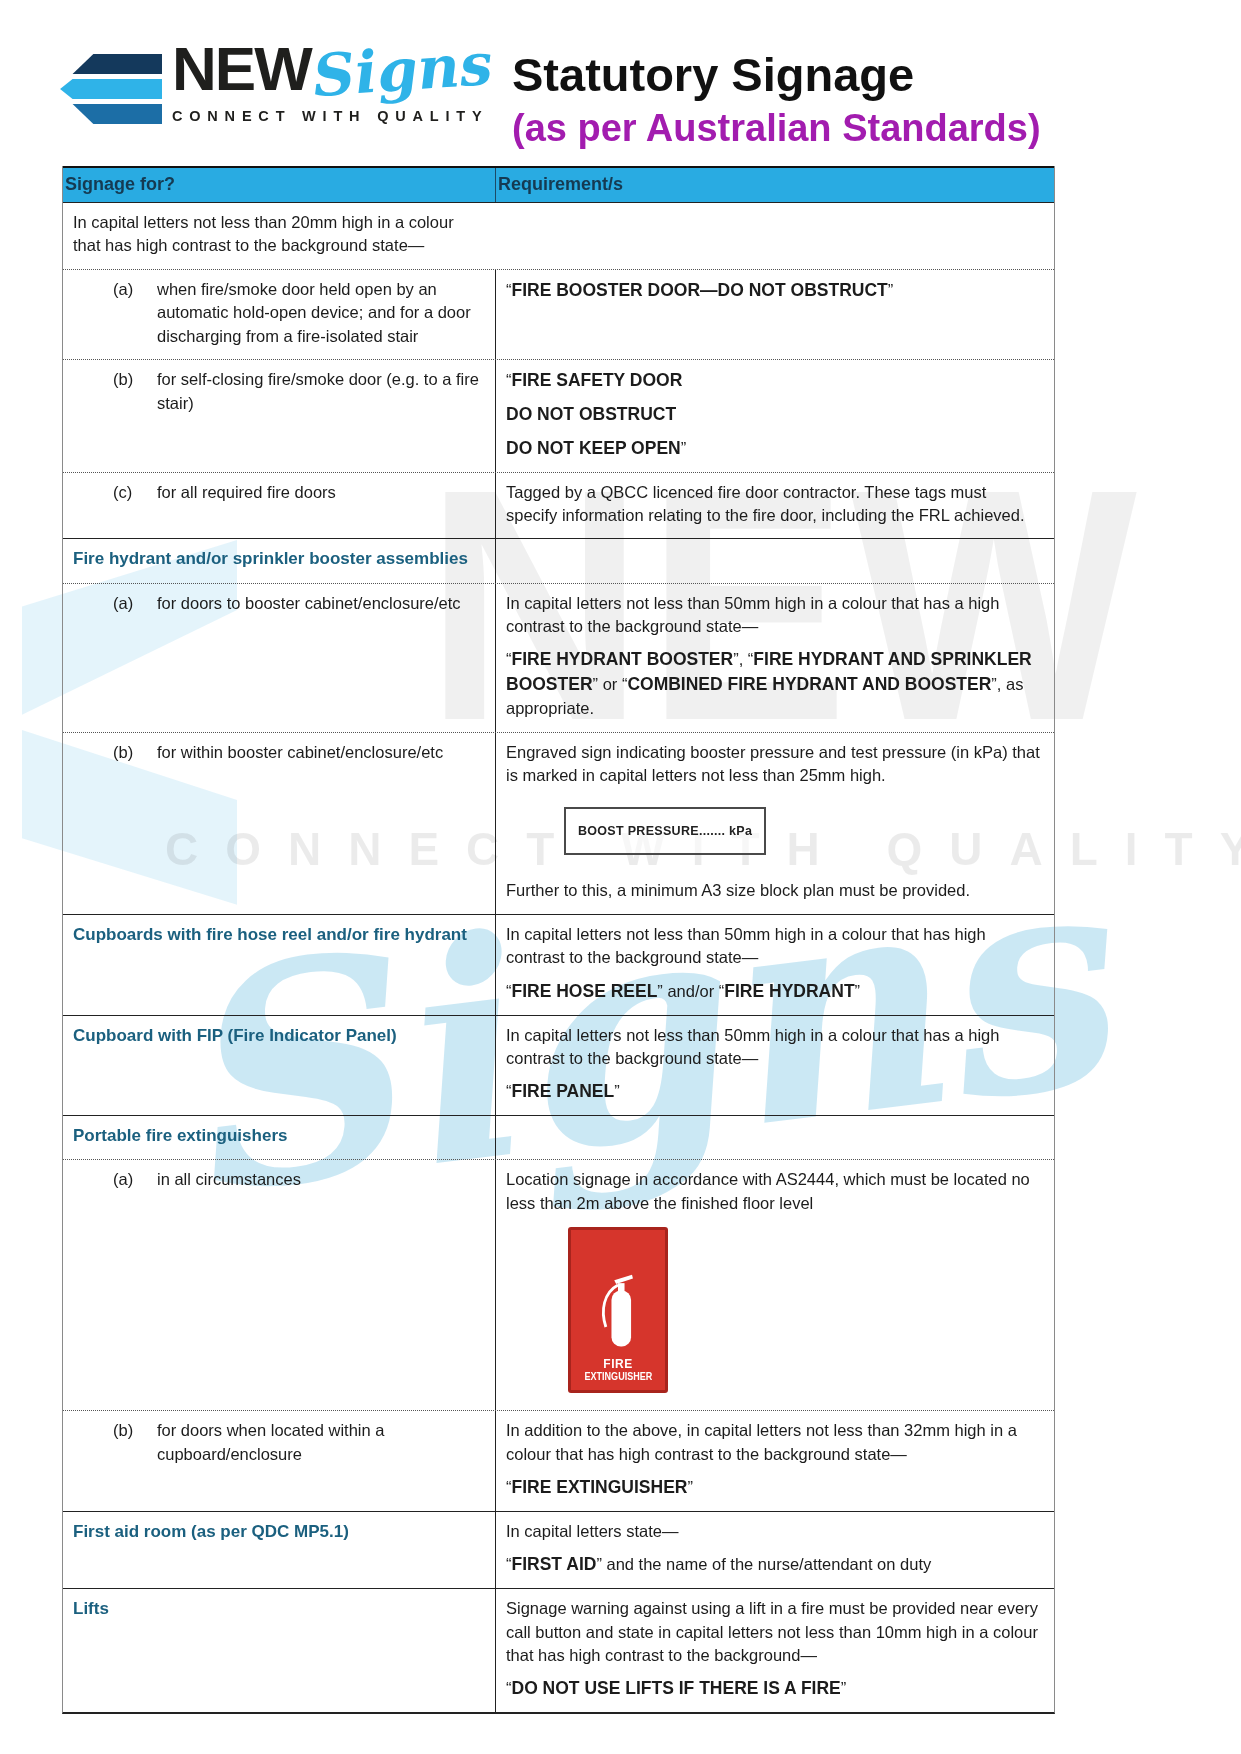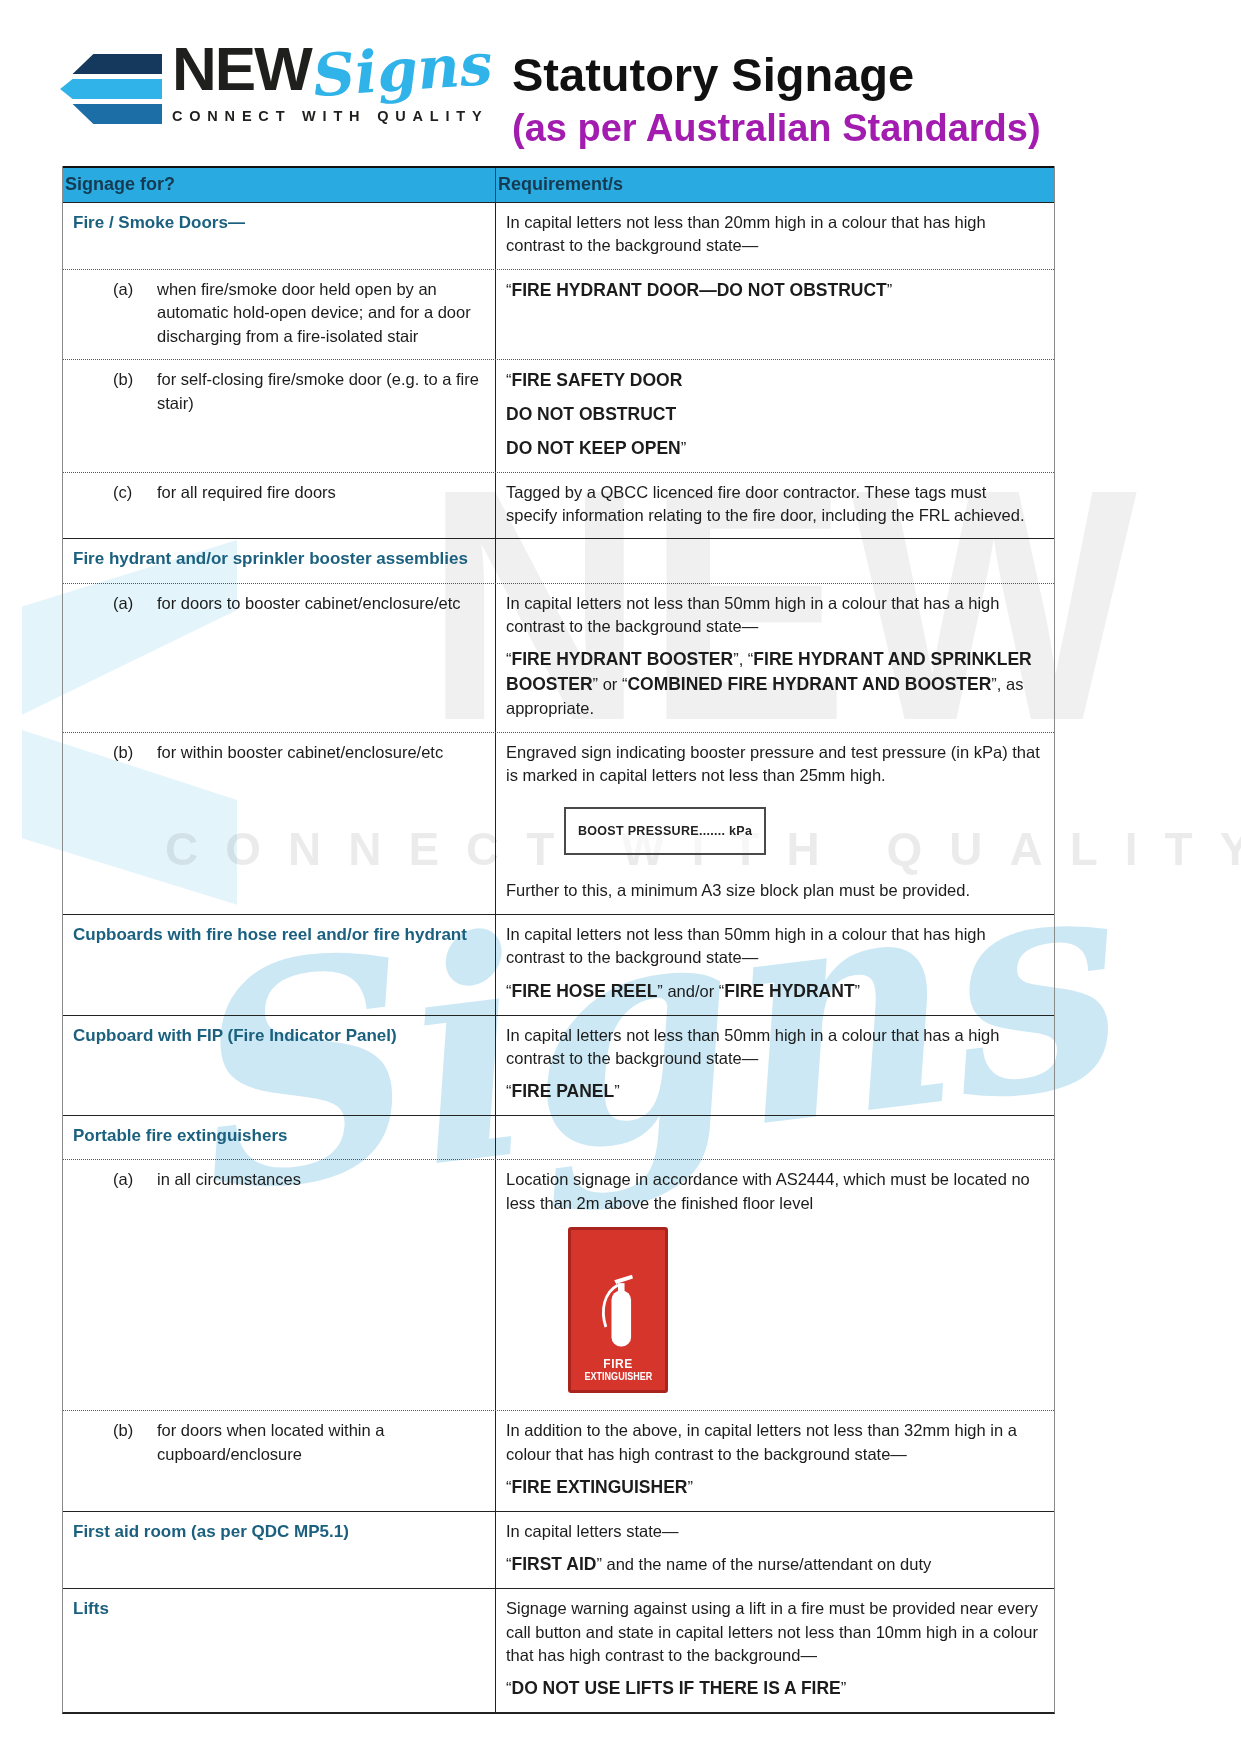--- a/index.html
+++ b/index.html
@@ -104,34 +104,33 @@
     </div>
   </header>
 
   <div class="table">
     <div class="thead">
       <div class="th th-left">Signage for?</div>
       <div class="th th-right">Requirement/s</div>
     </div>
     <div class="tbody">
         <div class="trow bb-dotted">
-          <div class="cell lc"><span class="section-text">Fire / Smoke Doors—</span></div>
           <div class="cell rc">
             <p class="req-para"><span class="rn">In capital letters not less than 20mm high in a colour that has high contrast to the background state—</span></p>
           </div>
         </div>
         <div class="trow bb-dotted">
           <div class="cell lc">
             <div class="item-wrap">
               <span class="item-letter">(a)</span>
               <span class="item-text">when fire/smoke door held open by an automatic hold-open device; and for a door discharging from a fire-isolated stair</span>
             </div>
           </div>
           <div class="cell rc">
-            <p class="req-para"><span class="rn">“</span><span class="rb">FIRE HYDRANT DOOR—DO NOT OBSTRUCT</span><span class="rn">”</span></p>
+            <p class="req-para"><span class="rn">“</span><span class="rb">FIRE BOOSTER DOOR—DO NOT OBSTRUCT</span><span class="rn">”</span></p>
           </div>
         </div>
         <div class="trow bb-dotted">
           <div class="cell lc">
             <div class="item-wrap">
               <span class="item-letter">(b)</span>
               <span class="item-text">for self-closing fire/smoke door (e.g. to a fire stair)</span>
             </div>
           </div>
           <div class="cell rc">

